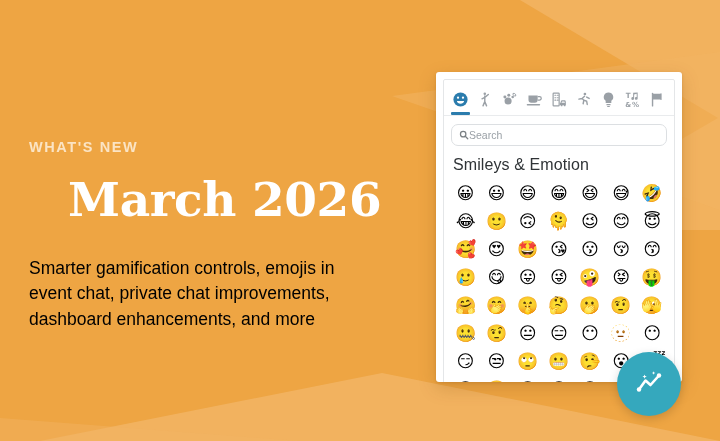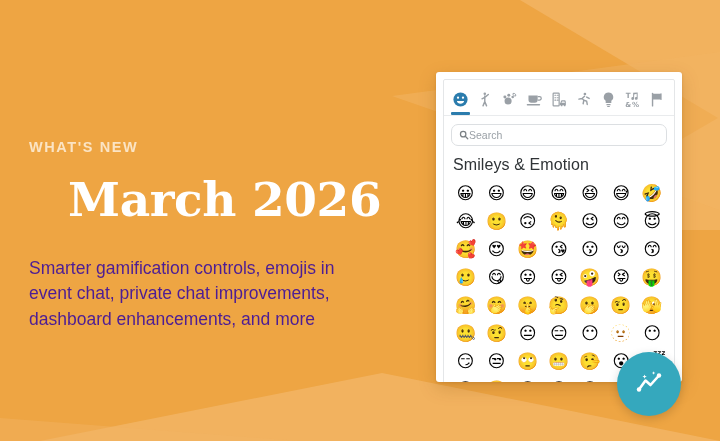--- a/index.html
+++ b/index.html
@@ -20,21 +20,21 @@
     font-size:14.5px; font-weight:bold; letter-spacing:1.6px;
     color:#fbe4c4; text-transform:uppercase; line-height:1;
   }
   .headline {
     margin-top:20px;
     font-family:"DejaVu Serif", serif;
     font-size:47px; font-weight:bold; color:#ffffff;
     line-height:1.05; letter-spacing:-0.4px;margin-left:39px;
   }
   .subcopy {
-    margin-top:32px; font-size:17.5px; color:#4c1d95;
+    margin-top:32px; font-size:17.5px; color:#000000;
     line-height:1.45; max-width:350px;
   }
 
   
   .picker {
     position:absolute; left:436px; top:72px; width:246px; height:310px;
     background:#ffffff; border-radius:3px; overflow:hidden;
     box-shadow:0 6px 18px rgba(120,70,10,.22), 0 1px 3px rgba(120,70,10,.18);
   }
   .picker-inner {

